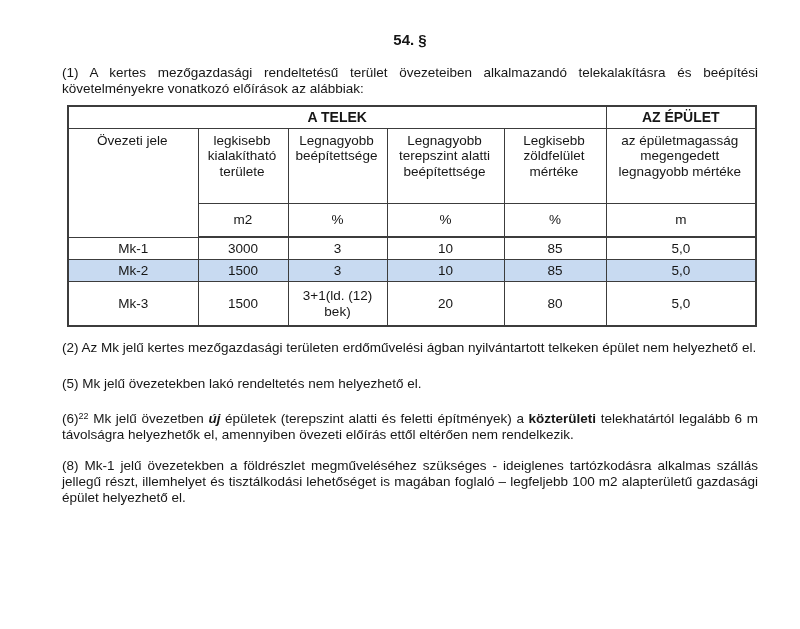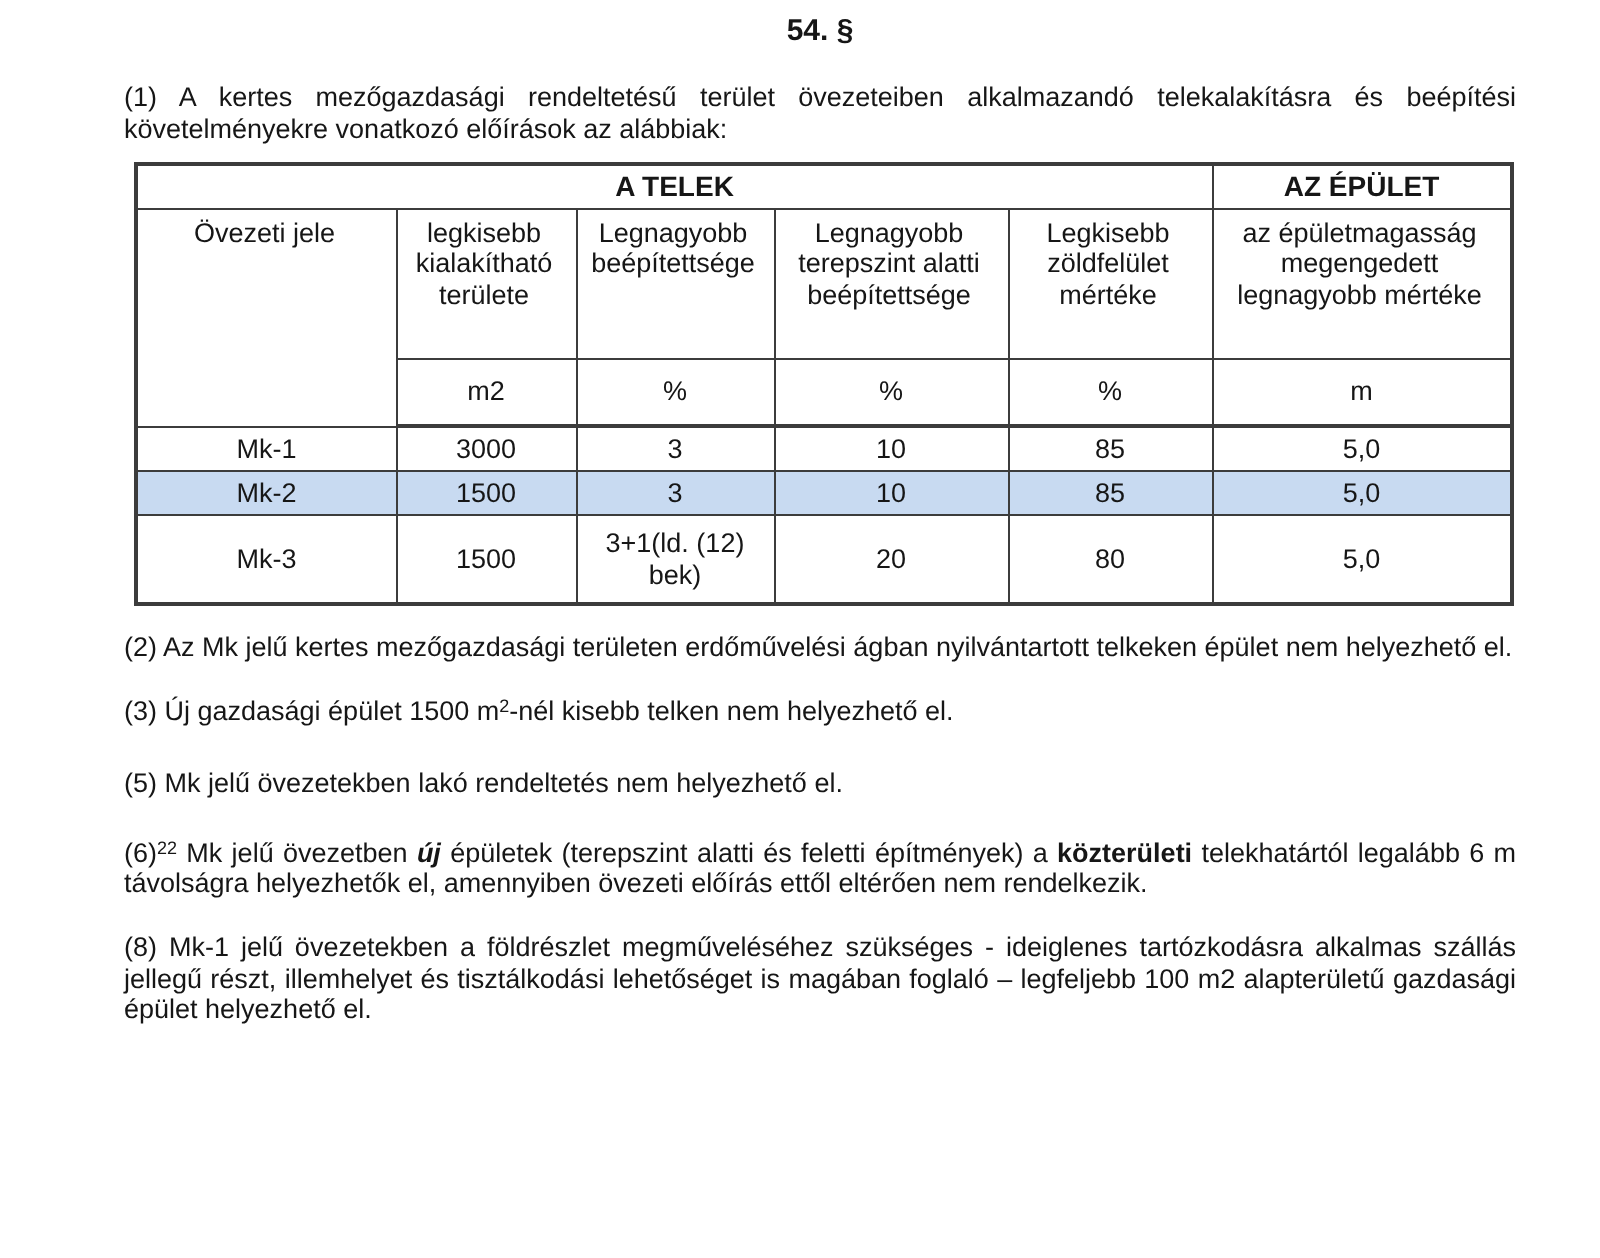--- a/index.html
+++ b/index.html
@@ -6,21 +6,21 @@
     --txt:#161616;
     --border:#3c3c3c;
     --hl:#c8daf1;
     --wm:#b2b2b2;
     --wm2:#c3c3c3;
   }
   *{box-sizing:border-box;margin:0;padding:0;}
   html,body{width:800px;height:629px;overflow:hidden;background:#ffffff;}
   body{font-family:"Liberation Sans","DejaVu Sans",sans-serif;color:var(--txt);position:relative;}
   .page{position:relative;width:800px;height:629px;background:#fff;}
-  .content{position:relative;z-index:1;margin-left:62px;width:696px;padding-top:7px;}
+  .content{position:relative;z-index:1;margin-left:62px;width:696px;padding-top:7px;margin-top:24px;}
   .doc-title{font-size:15px;font-weight:bold;text-align:center;line-height:18px;}
   p.para{font-size:13.5px;line-height:15.7px;text-align:justify;}
   p.para sup{font-size:9px;line-height:0;vertical-align:4px;}
   .m1{margin-top:16px;} .m2{margin-top:13px;} .m3{margin-top:16px;}
   .m4{margin-top:27px;} .m5{margin-top:20px;} .m6{margin-top:19px;}
   .m7{margin-top:16px;} .m8{margin-top:16px;}
   table.zoning{border-collapse:collapse;table-layout:fixed;width:688px;margin-left:5px;margin-top:9px;background:transparent;}
   table.zoning td{border:1px solid var(--border);text-align:center;font-size:13.5px;line-height:15.5px;overflow:hidden;}
   table.zoning tr.grp td{height:22px;font-weight:bold;font-size:14px;vertical-align:middle;}
   table.zoning tr.hdr td{height:75px;vertical-align:top;padding-top:4px;padding-left:0;padding-right:2px;}
@@ -99,19 +99,18 @@
           <td>1500</td>
           <td>3+1(ld. (12) bek)</td>
           <td>20</td>
           <td>80</td>
           <td>5,0</td>
         </tr>
       </tbody>
     </table>
 
     <p class="para m2"><span>(2) Az Mk jelű kertes mezőgazdasági területen erdőművelési ágban nyilvántartott telkeken épület nem helyezhető el.</span></p>
-    <p class="para m3"><span>(3) Új gazdasági épület 1500 m</span><sup>2</sup><span>-nél kisebb telken nem helyezhető el.</span></p>
     <p class="para m5"><span>(5) Mk jelű övezetekben lakó rendeltetés nem helyezhető el.</span></p>
     <p class="para m6"><span>(6)</span><sup>22</sup><span> Mk jelű övezetben </span><span style="font-weight: bold; font-style: italic;">új</span><span> épületek (terepszint alatti és feletti építmények) a </span><span style="font-weight: bold;">közterületi</span><span> telekhatártól legalább 6 m távolságra helyezhetők el, amennyiben övezeti előírás ettől eltérően nem rendelkezik.</span></p>
     <p class="para m8"><span>(8) Mk-1 jelű övezetekben a földrészlet megműveléséhez szükséges - ideiglenes tartózkodásra alkalmas szállás jellegű részt, illemhelyet és tisztálkodási lehetőséget is magában foglaló – legfeljebb 100 m2 alapterületű gazdasági épület helyezhető el.</span></p>
 
   </div>
 </div>
 
 </body></html>

